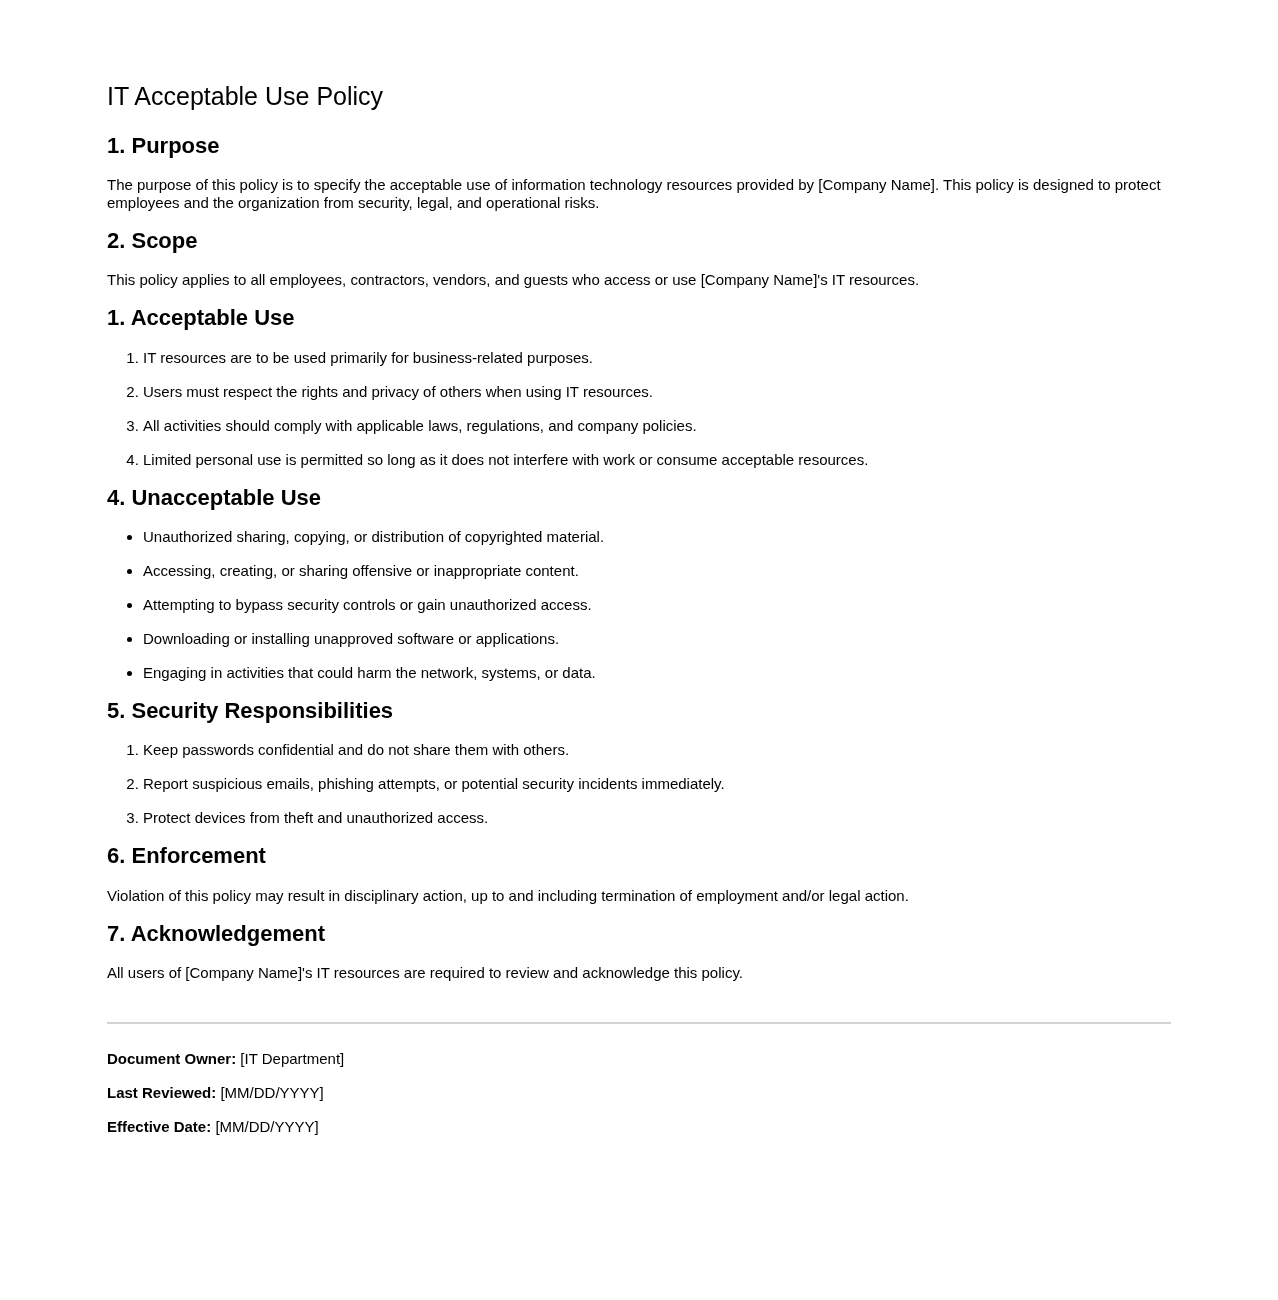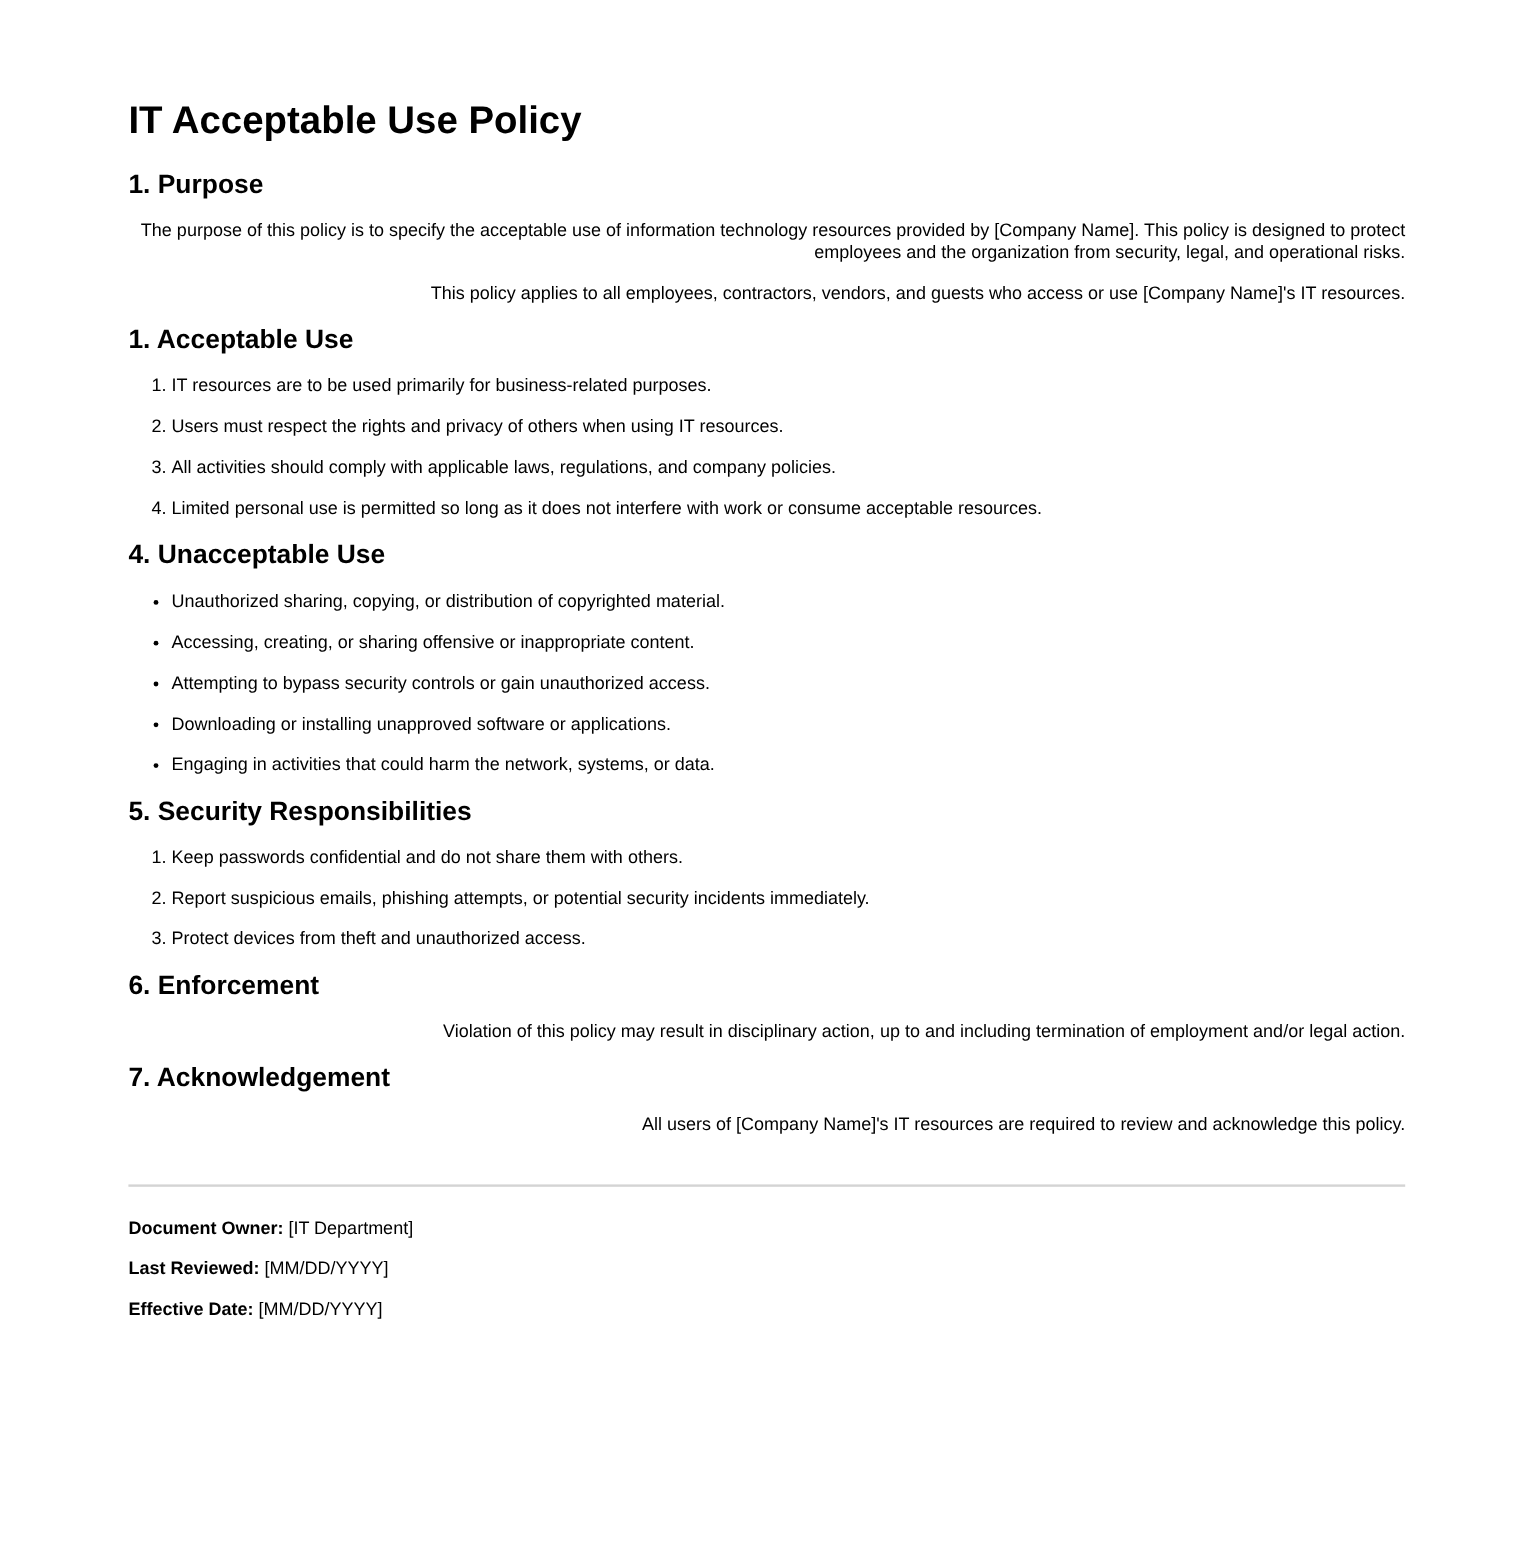--- a/index.html
+++ b/index.html
@@ -12,34 +12,33 @@
     min-height: 1300px;
     box-sizing: border-box;
     padding: 82px 107px 60px 107px;
     background: #ffffff;
     color: #000000;
     font-family: "Liberation Sans", "DejaVu Sans", sans-serif;
     font-size: 15px;
     line-height: 1.2;
   }
   .doc-title {
-    font-size: 32px;
-    font-weight: bold;
+    font-size: 25px;
+    font-weight: normal;
     margin: 0 0 22px 0;
     line-height: 1.15;
   }
   .section-heading {
     font-size: 22px;
     font-weight: bold;
     margin: 12px 0 18px 0;
     line-height: 1.15;
   }
   .para {
     margin: 16px 0;
-    text-align: right;
   }
   ol.doc-list, ul.doc-list {
     margin: 16px 0;
     padding-left: 20px;
   }
   ol.doc-list li, ul.doc-list li {
     margin: 16px;
     padding: 0;
   }
   ul.doc-list { list-style-type: disc; }
@@ -56,20 +55,21 @@
 </head>
 <body>
 
 <div class="page">
 
   <h1 class="doc-title">IT Acceptable Use Policy</h1>
 
   <h2 class="section-heading">1. Purpose</h2>
   <p class="para">The purpose of this policy is to specify the acceptable use of information technology resources provided by [Company Name]. This policy is designed to protect employees and the organization from security, legal, and operational risks.</p>
 
+  <h2 class="section-heading">2. Scope</h2>
   <p class="para">This policy applies to all employees, contractors, vendors, and guests who access or use [Company Name]'s IT resources.</p>
 
   <h2 class="section-heading">1. Acceptable Use</h2>
   <ol class="doc-list">
     <li>IT resources are to be used primarily for business-related purposes.</li>
     <li>Users must respect the rights and privacy of others when using IT resources.</li>
     <li>All activities should comply with applicable laws, regulations, and company policies.</li>
     <li>Limited personal use is permitted so long as it does not interfere with work or consume acceptable resources.</li>
   </ol>
 

